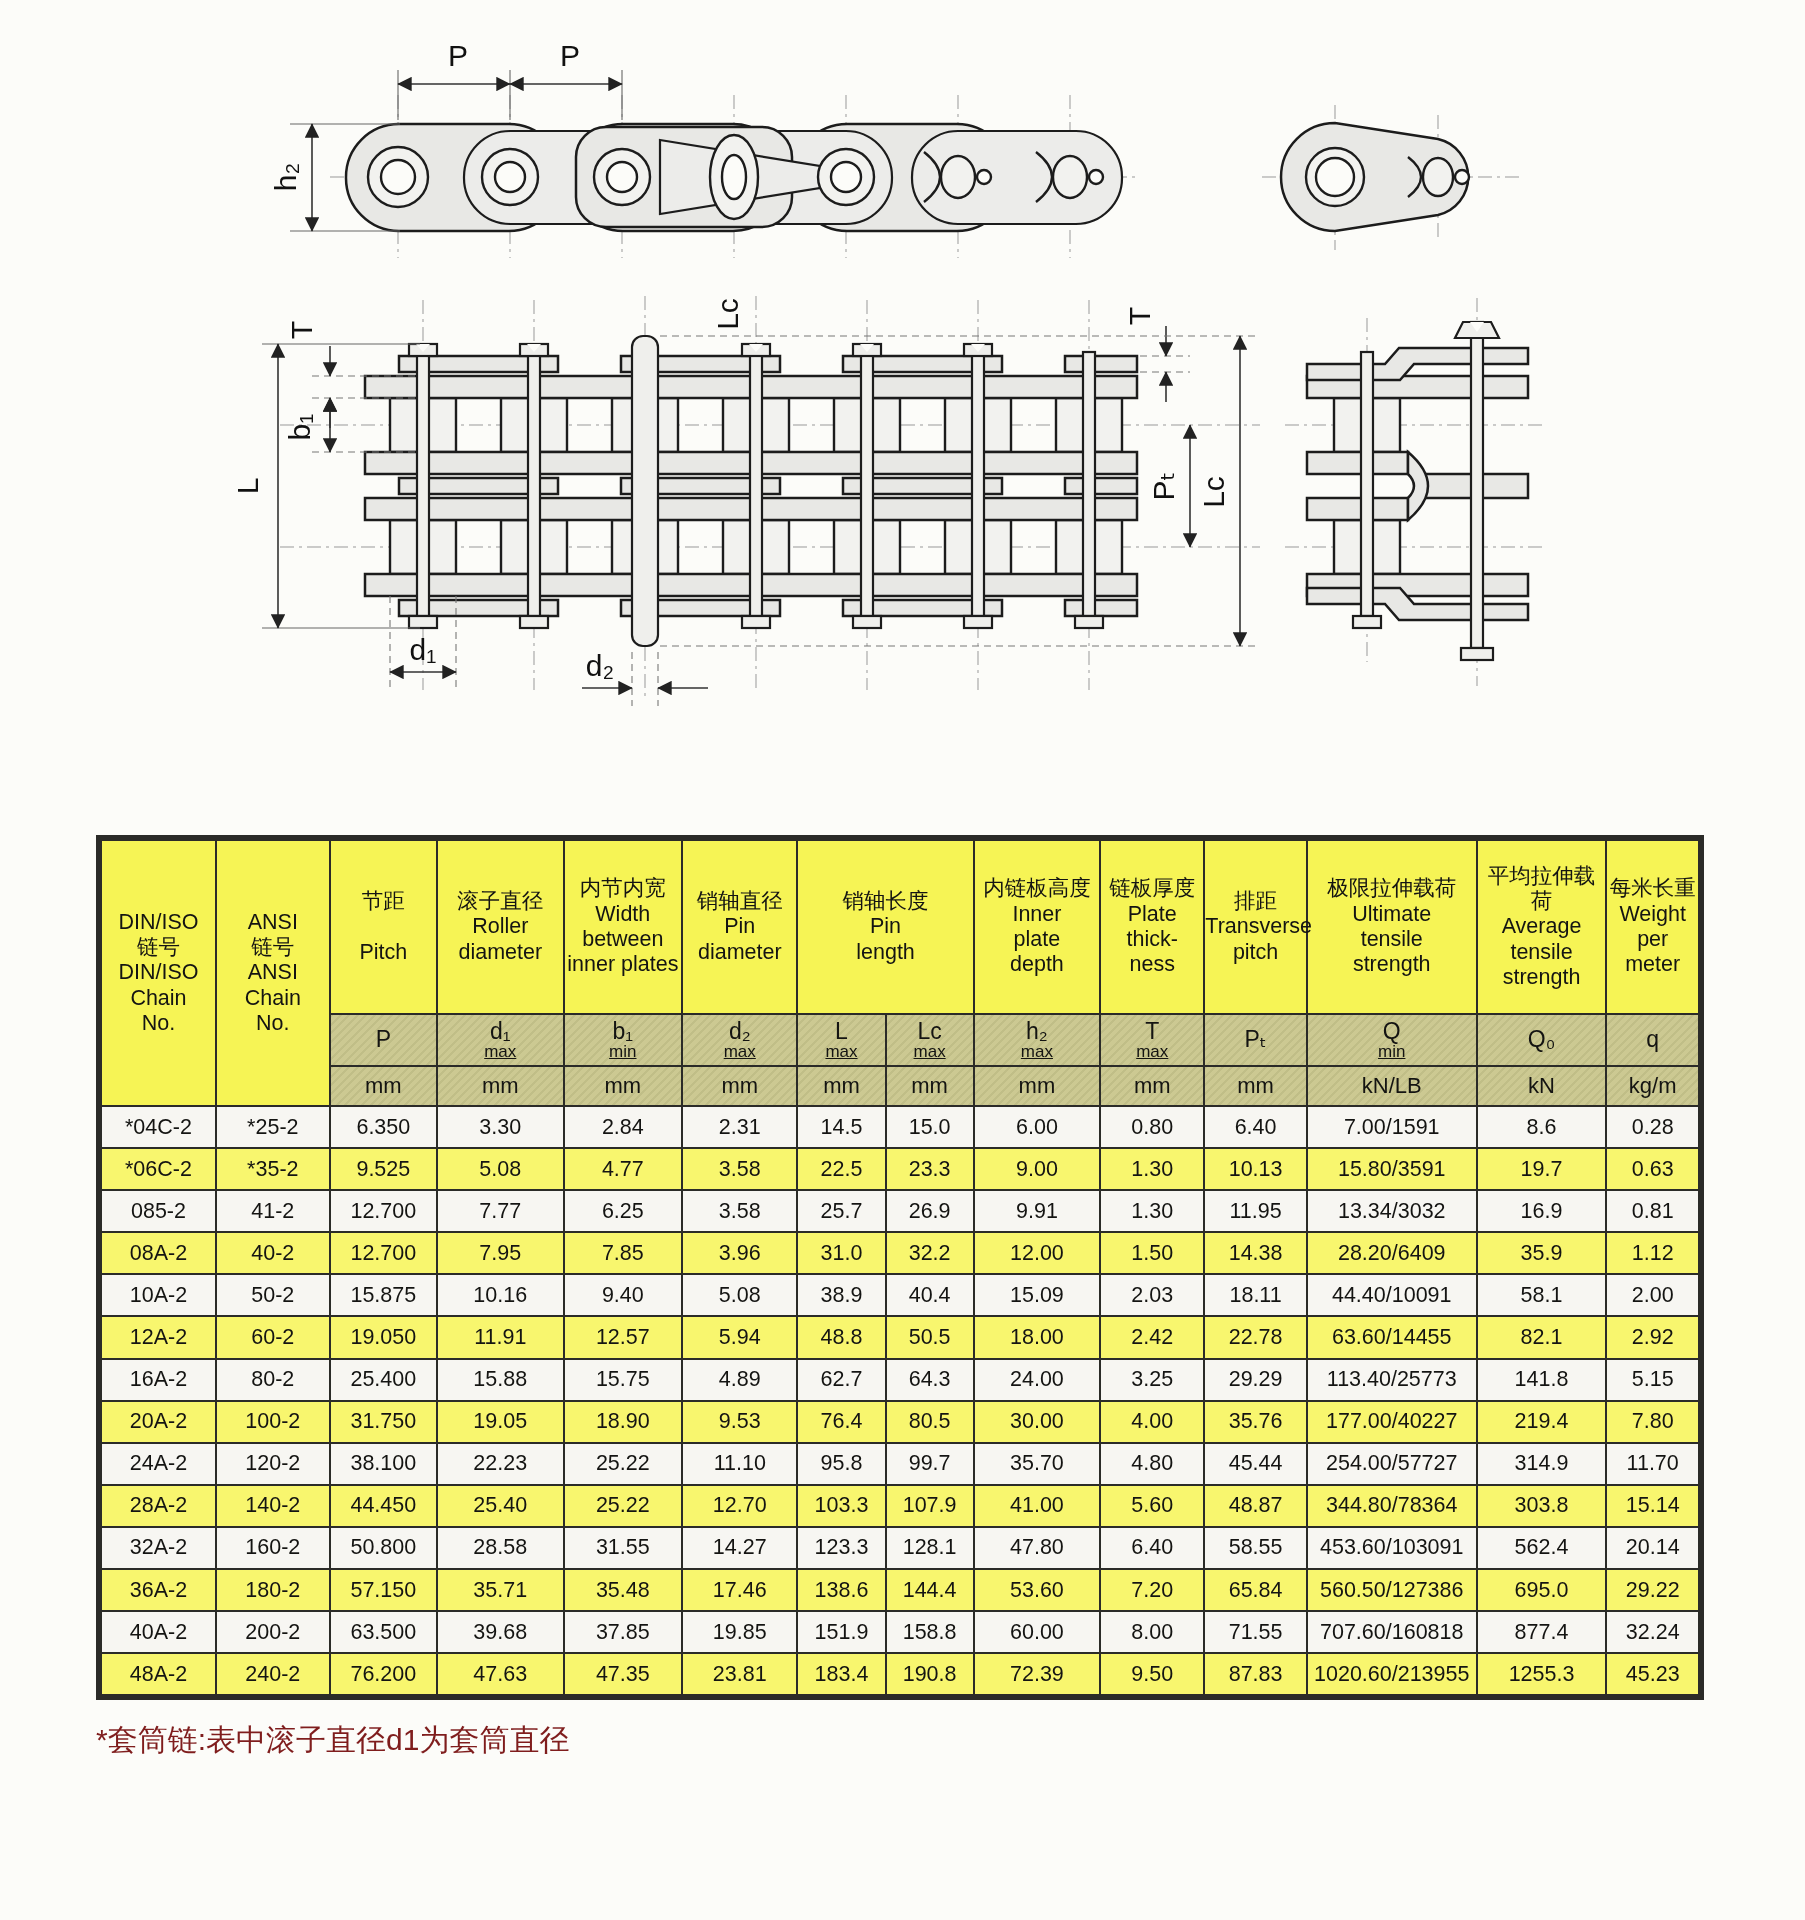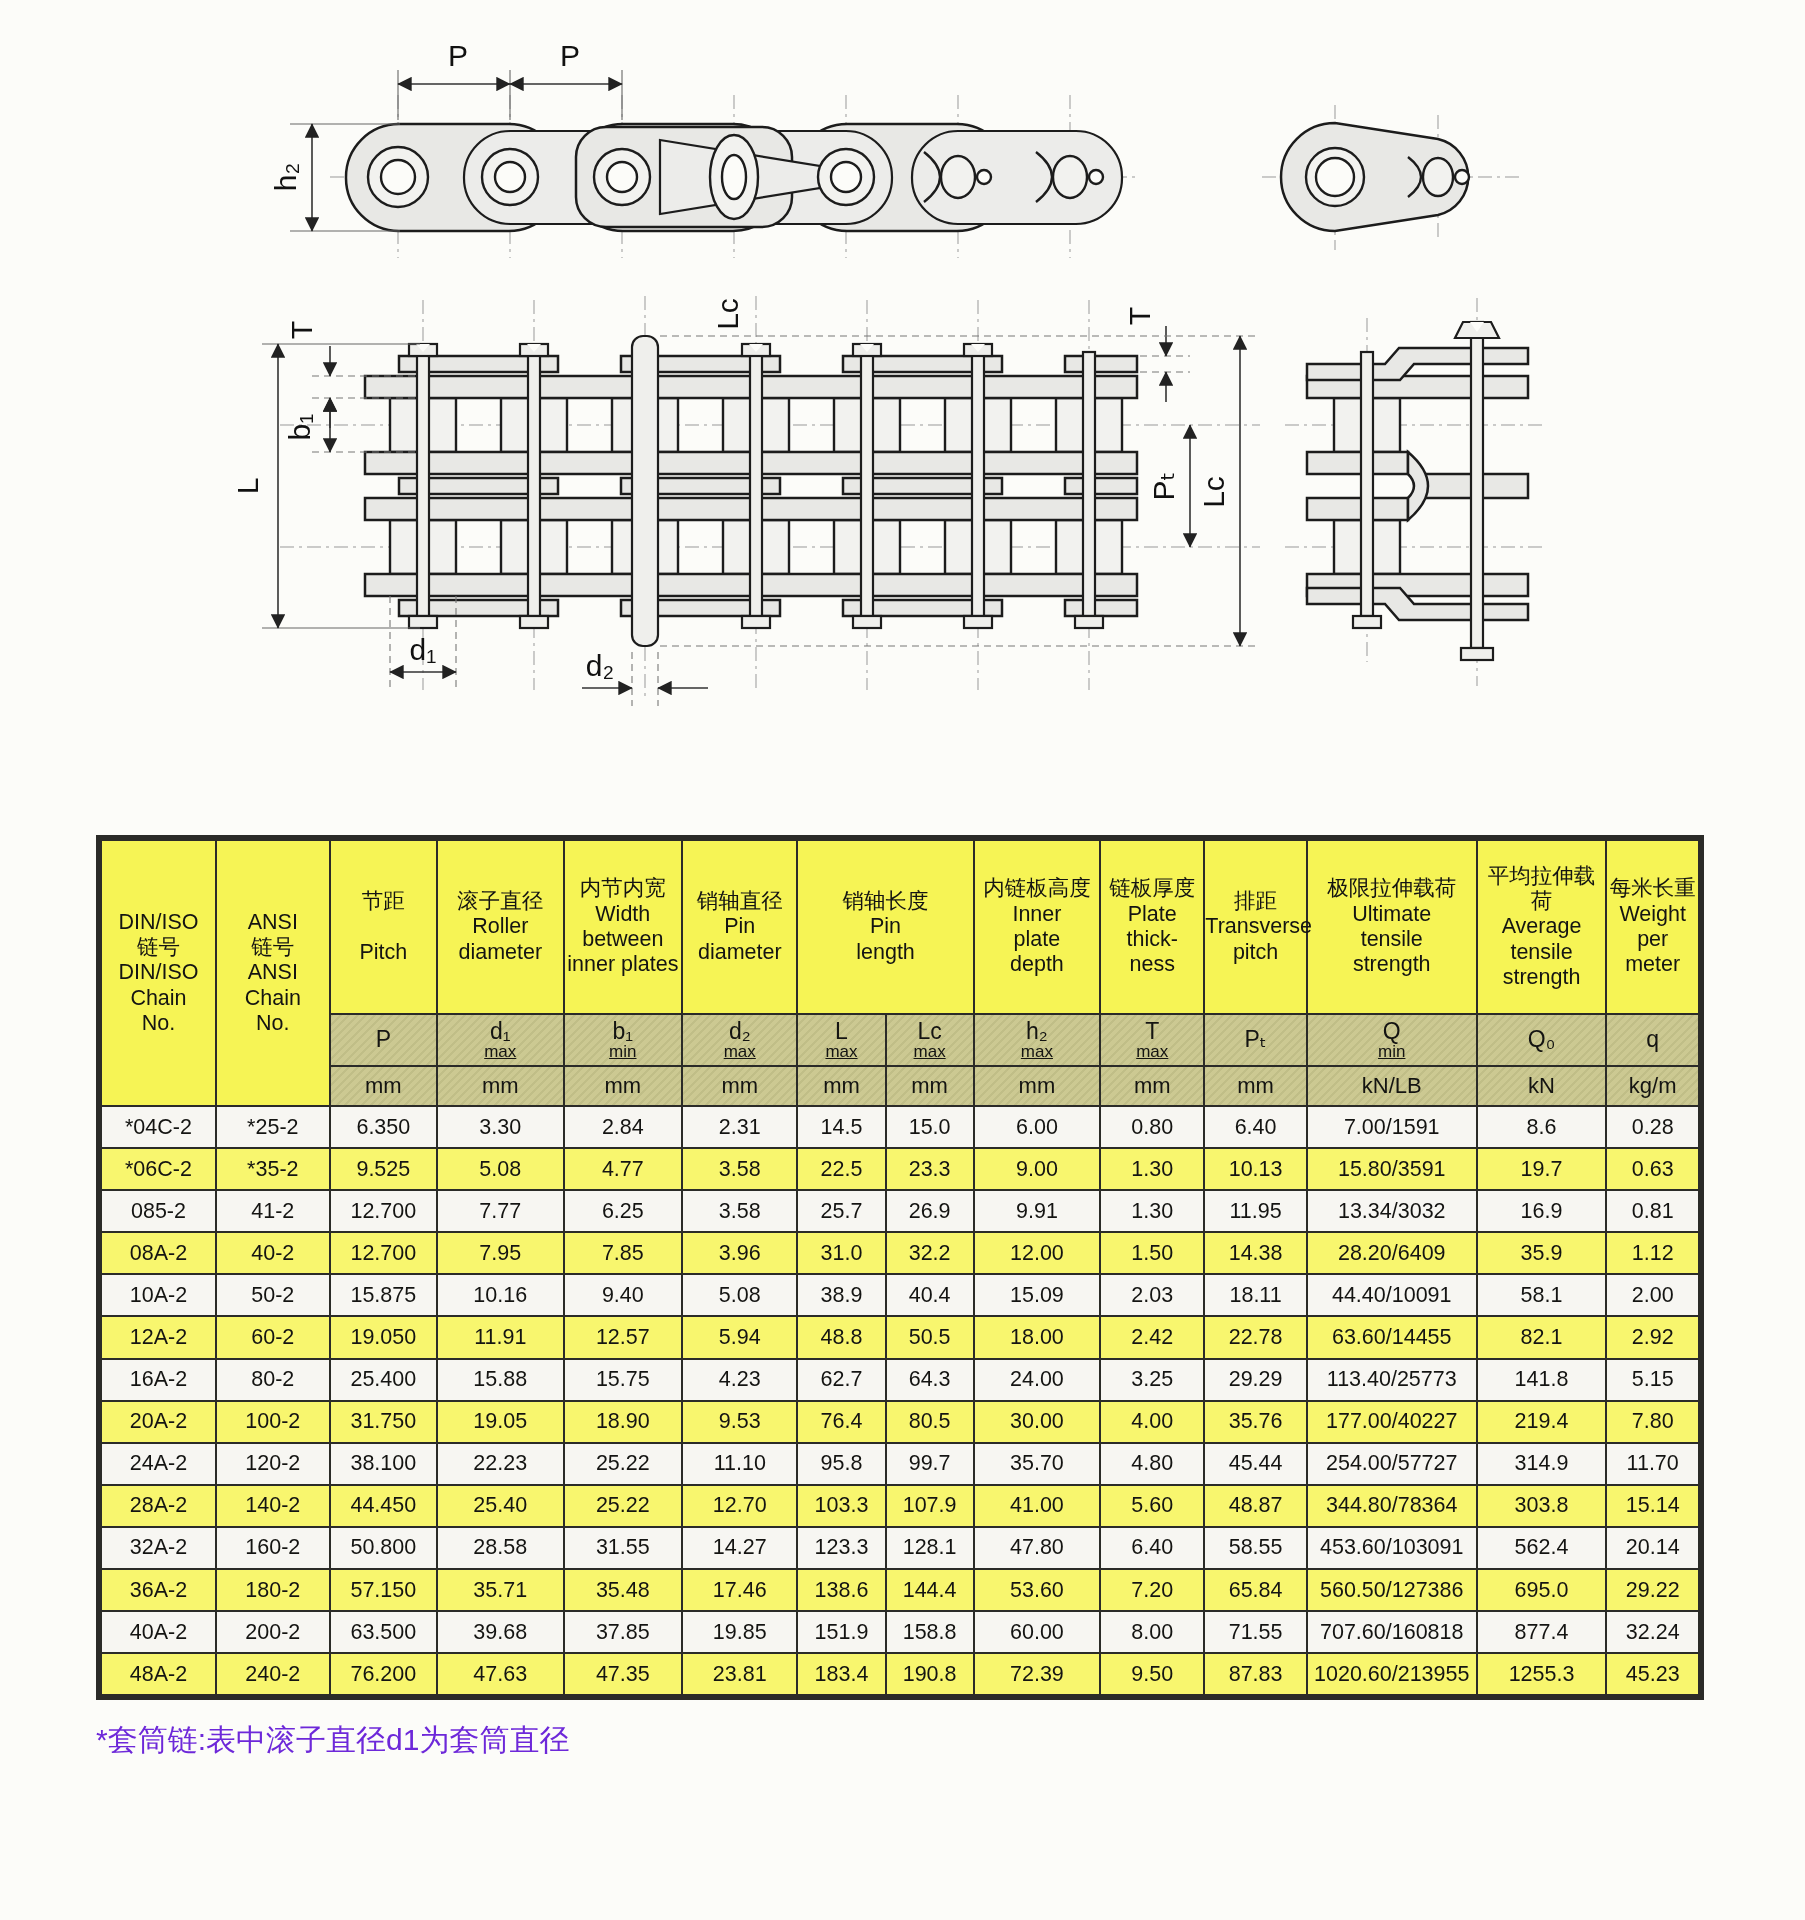--- a/index.html
+++ b/index.html
@@ -14,21 +14,21 @@
   .spec thead th.grp{background:#f6f455;white-space:pre-line;font-size:21.5px;line-height:1.18;height:172px;}
   .spec tr.sym th{background:#ccc992;height:50px;font-size:23px;
       background-image:repeating-linear-gradient(135deg,rgba(90,88,40,.10) 0 2px,transparent 2px 6px);}
   .spec tr.sym .sym-sub{font-size:17px;line-height:.85;padding-bottom:2px;text-decoration:underline;}
   .spec tr.unit th{background:#ccc992;height:38px;font-size:22px;
       background-image:repeating-linear-gradient(135deg,rgba(90,88,40,.10) 0 2px,transparent 2px 6px);margin-left:26px;}
   .spec tbody td{height:40.1px;font-size:21.5px;}
   .spec tbody tr:nth-child(odd) td{background:#f7f6f2;}
   .spec tbody tr:nth-child(even) td{background:#f8f66e;}
 
-  .fn{position:absolute;left:96px;color:#6d28d9;}
+  .fn{position:absolute;left:96px;color:#7f1d1d;}
   .fn-zh{top:1720px;font-size:30px;}
   .fn-en{top:1763px;font-size:28px;}
 
   
   .pl{fill:#e8e8e5;stroke:#1c1c1c;stroke-width:2.5;}
   .pl2{fill:#ececea;stroke:#1c1c1c;stroke-width:2.2;}
   .rol{fill:#f2f2ef;stroke:#1c1c1c;stroke-width:2.4;}
   .hole{fill:#fcfcf9;stroke:#1c1c1c;stroke-width:2.4;}
   .pin{fill:#efefec;stroke:#1c1c1c;stroke-width:2.2;}
   .cl{stroke:#999;stroke-width:1;fill:none;stroke-dasharray:14 5 3 5;}
@@ -489,21 +489,21 @@
           <td>63.60/14455</td>
           <td>82.1</td>
           <td>2.92</td>
         </tr>
         <tr>
           <td>16A-2</td>
           <td>80-2</td>
           <td>25.400</td>
           <td>15.88</td>
           <td>15.75</td>
-          <td>4.23</td>
+          <td>4.89</td>
           <td>62.7</td>
           <td>64.3</td>
           <td>24.00</td>
           <td>3.25</td>
           <td>29.29</td>
           <td>113.40/25773</td>
           <td>141.8</td>
           <td>5.15</td>
         </tr>
         <tr>

